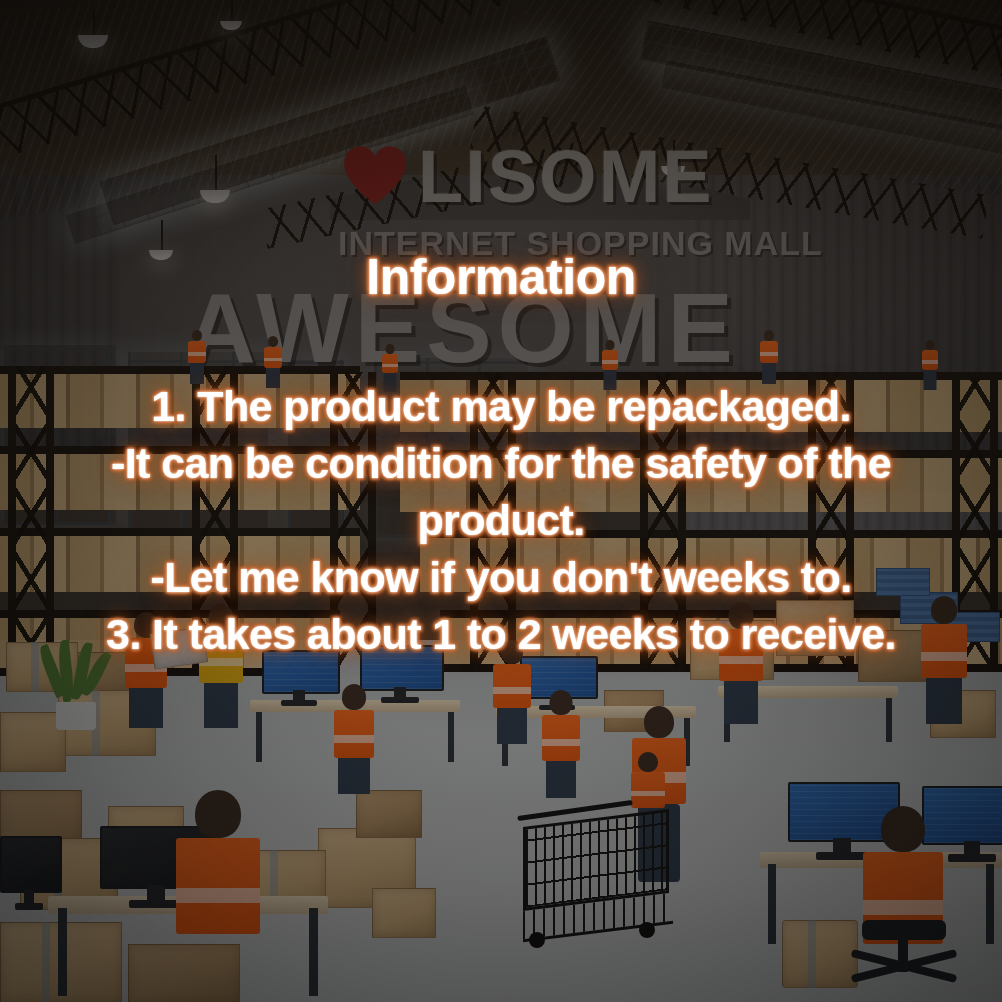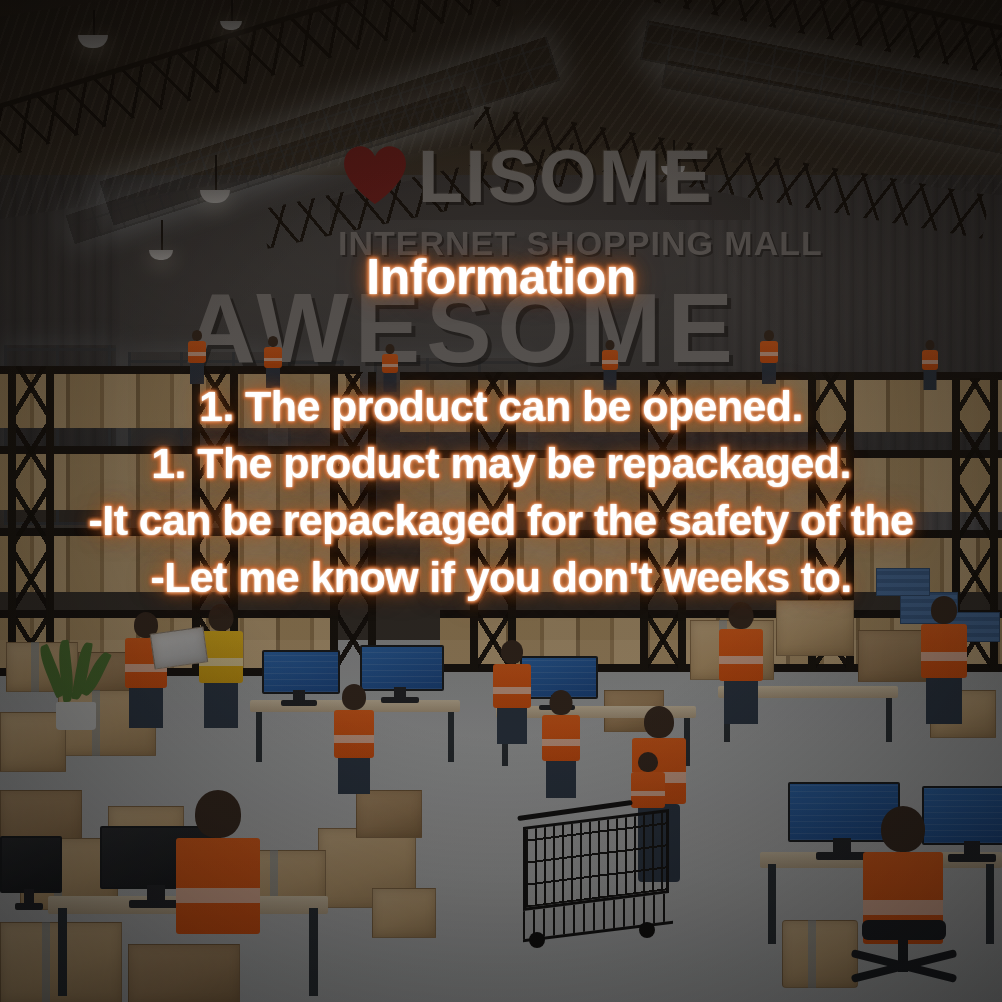--- a/index.html
+++ b/index.html
@@ -592,20 +592,21 @@
     </div>
 
     <div class="layer" id="warm"></div>
     <div class="layer" id="grade"></div>
     <div class="layer" id="vignette"></div>
   </div>
 
   <div id="overlay">
     <div id="title">Information</div>
     <div id="bodytext">
-      <div class="bline">1. The product can be opened.</div>
       <div class="bline">1. The product may be repackaged.</div>
-      <div class="bline">-It can be repackaged for the safety of the</div>
+      <div class="bline">-It can be condition for the safety of the</div>
+      <div class="bline">product.</div>
       <div class="bline">-Let me know if you don't weeks to.</div>
+      <div class="bline">3. It takes about 1 to 2 weeks to receive.</div>
     </div>
   </div>
 
 </div>
 
 </body></html>

